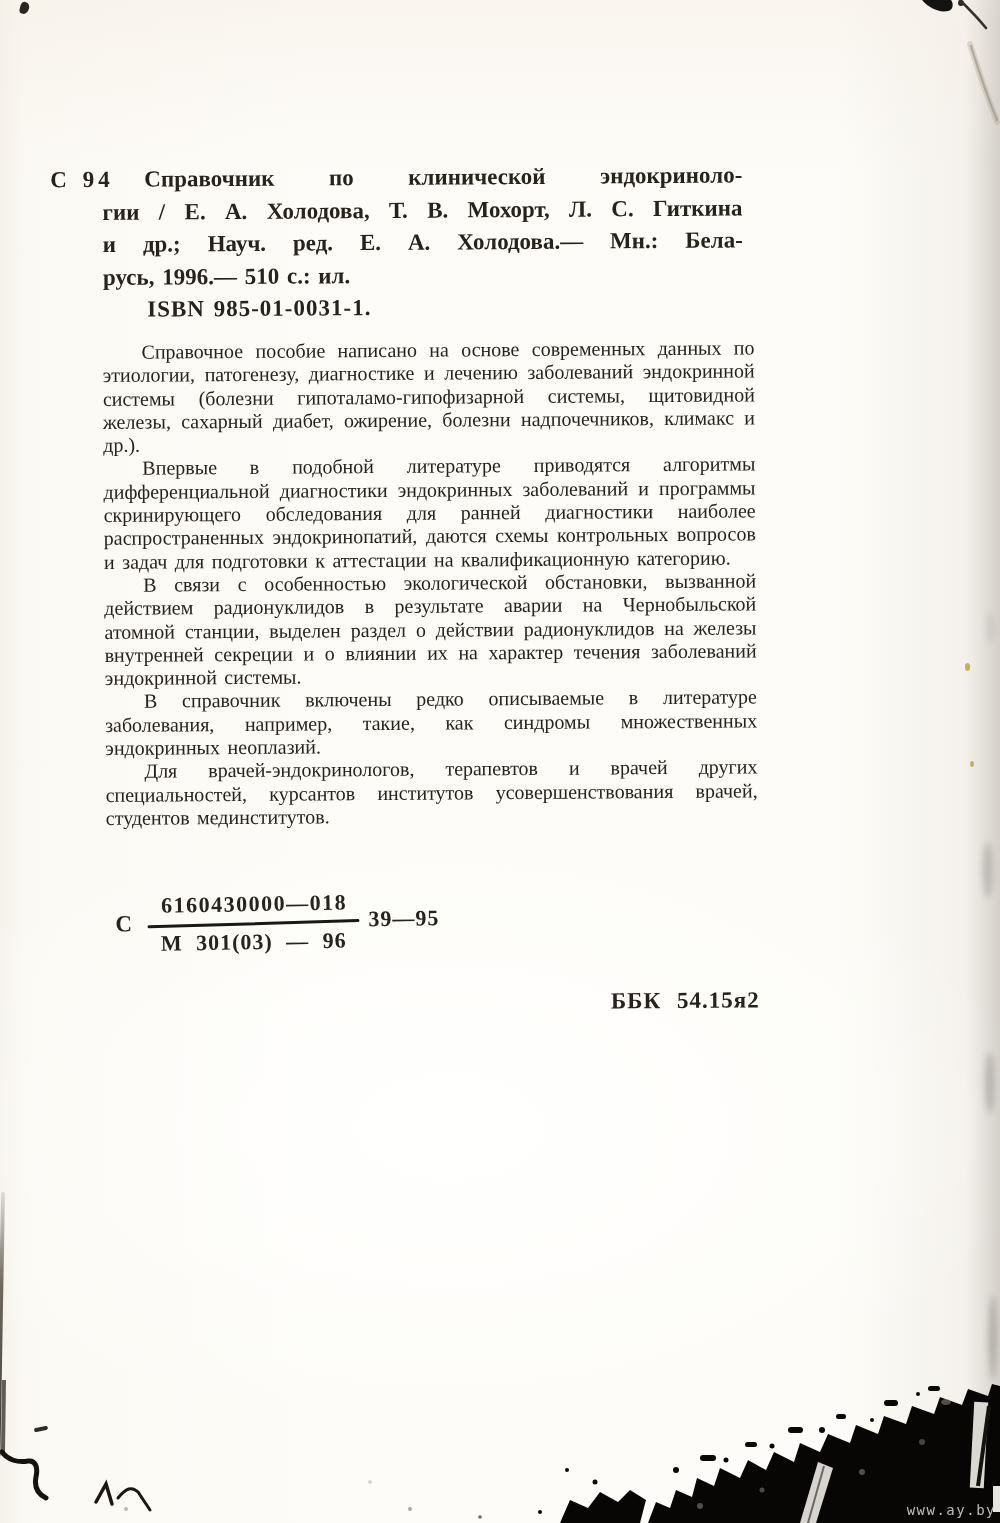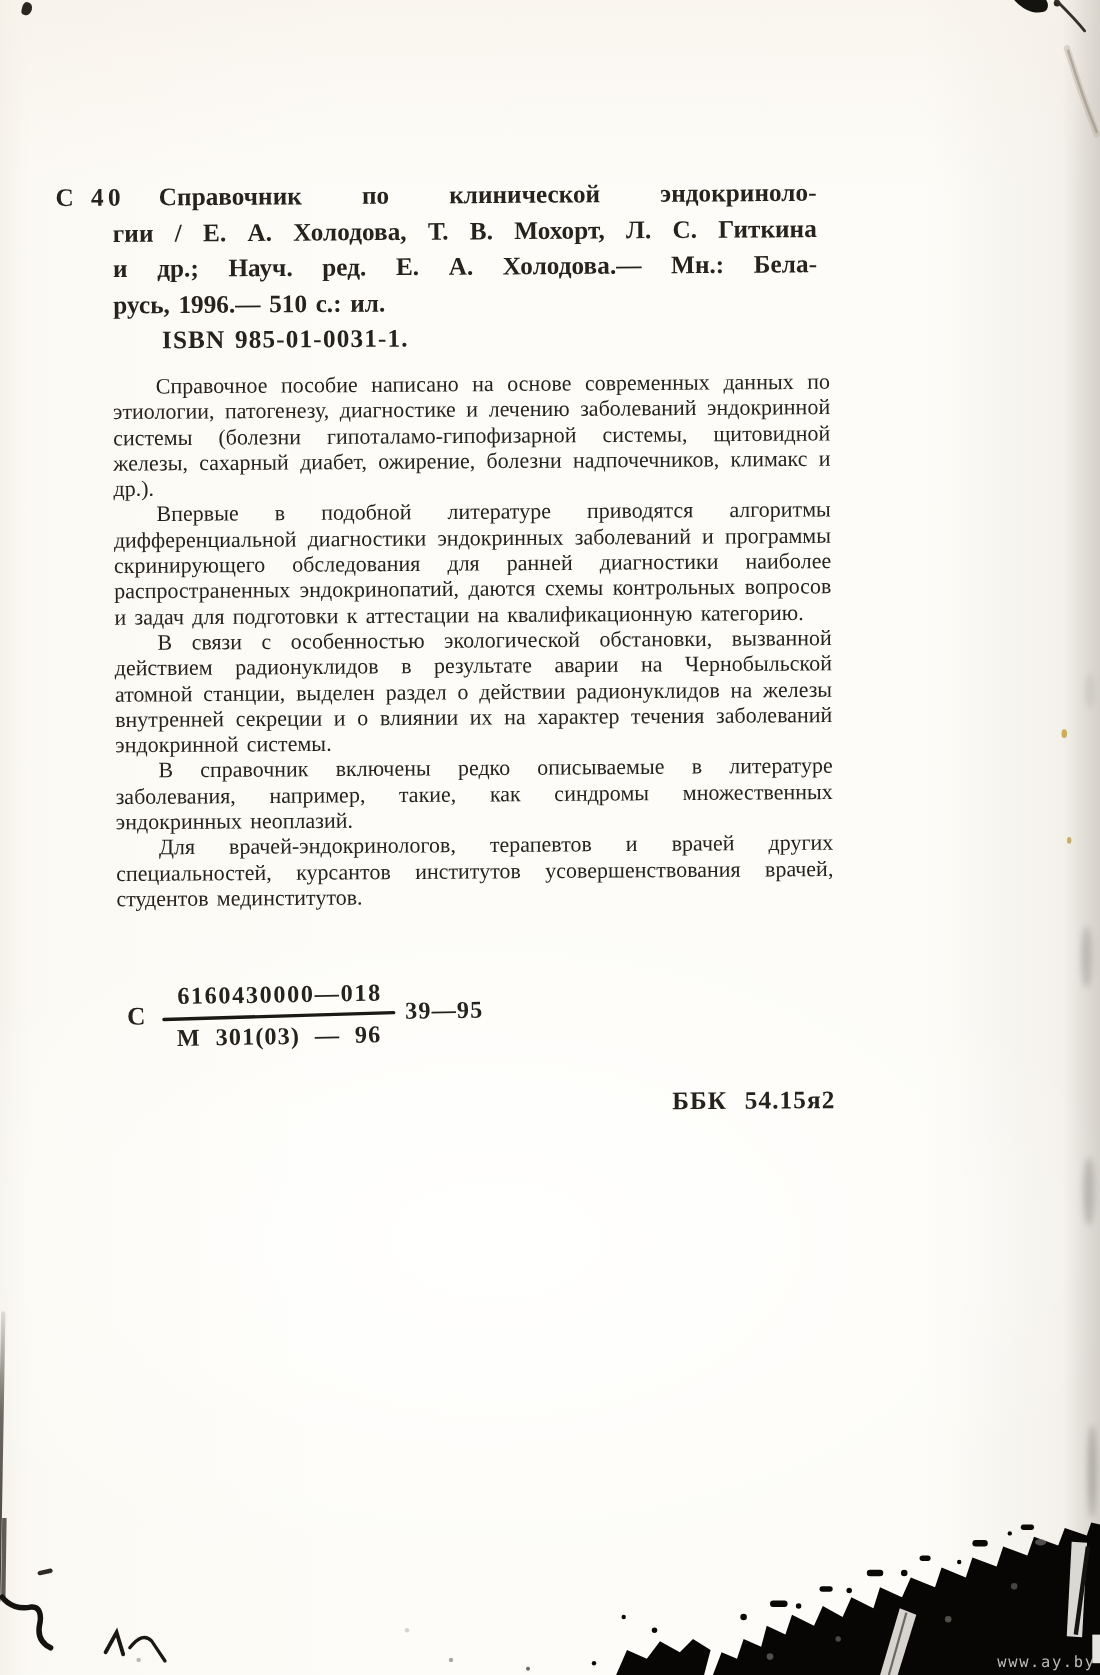--- a/index.html
+++ b/index.html
@@ -61,21 +61,21 @@
   svg{position:absolute;display:block;}
 </style>
 </head>
 <body>
 
 <div class="page">
 
   <div class="rot">
 
     <div class="card">
-      <div class="classmark">С 40</div>
+      <div class="classmark">С 94</div>
       <div class="jl l1">Справочник по клинической эндокриноло-</div>
       <div class="jl">гии / Е. А. Холодова, Т. В. Мохорт, Л. С. Гиткина</div>
       <div class="jl">и др.; Науч. ред. Е. А. Холодова.— Мн.: Бела-</div>
       <div>русь, 1996.— 510 с.: ил.</div>
       <div class="isbn">ISBN 985-01-0031-1.</div>
     </div>
 
     <div class="body-text">
       <p>Справочное пособие написано на основе современных данных по этиологии, патогенезу, диагностике и лечению заболеваний эндокринной системы (болезни гипоталамо-гипофизарной системы, щитовидной железы, сахарный диабет, ожирение, болезни надпочечников, климакс и др.).</p>
       <p>Впервые в подобной литературе приводятся алгоритмы дифференциальной диагностики эндокринных заболеваний и программы скринирующего обследования для ранней диагностики наиболее распространенных эндокринопатий, даются схемы контрольных вопросов и задач для подготовки к аттестации на квалификационную категорию.</p>

